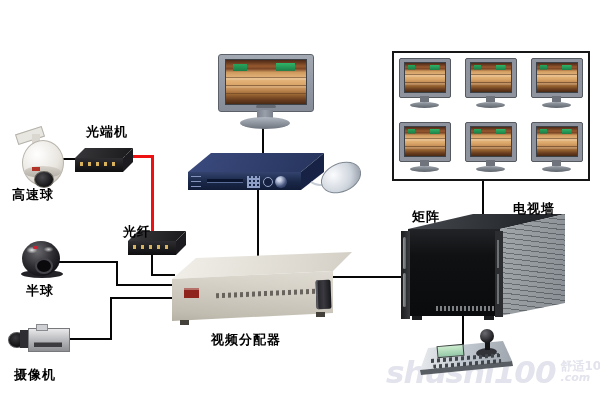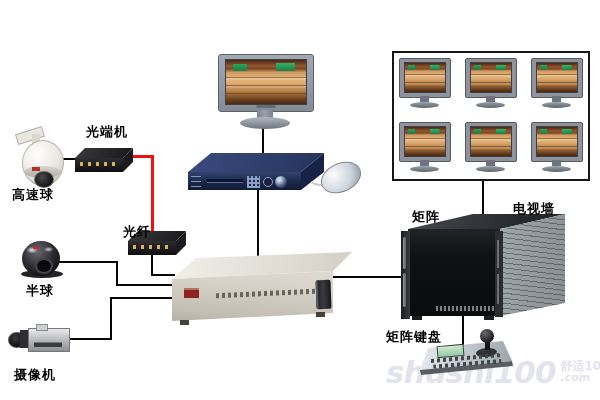--- a/index.html
+++ b/index.html
@@ -297,16 +297,16 @@
     <div class="joyball"></div>
     <div class="keys"></div>
   </div>
 
   <div class="lbl" style="left:12px;top:186px;">高速球</div>
   <div class="lbl" style="left:86px;top:123px;">光端机</div>
   <div class="lbl" style="left:123px;top:187px;margin-top:36px;">光纤</div>
   <div class="lbl" style="left:513px;top:200px;">电视墙</div>
   <div class="lbl" style="left:412px;top:208px;">矩阵</div>
   <div class="lbl" style="left:26px;top:282px;">半球</div>
+  <div class="lbl" style="left:211px;top:331px;">视频分配器</div>
   <div class="lbl" style="left:14px;top:366px;">摄像机</div>
-  <div class="lbl" style="left:386px;top:328px;">矩阵键盘</div>
 
 </div>
 
 </body></html>

